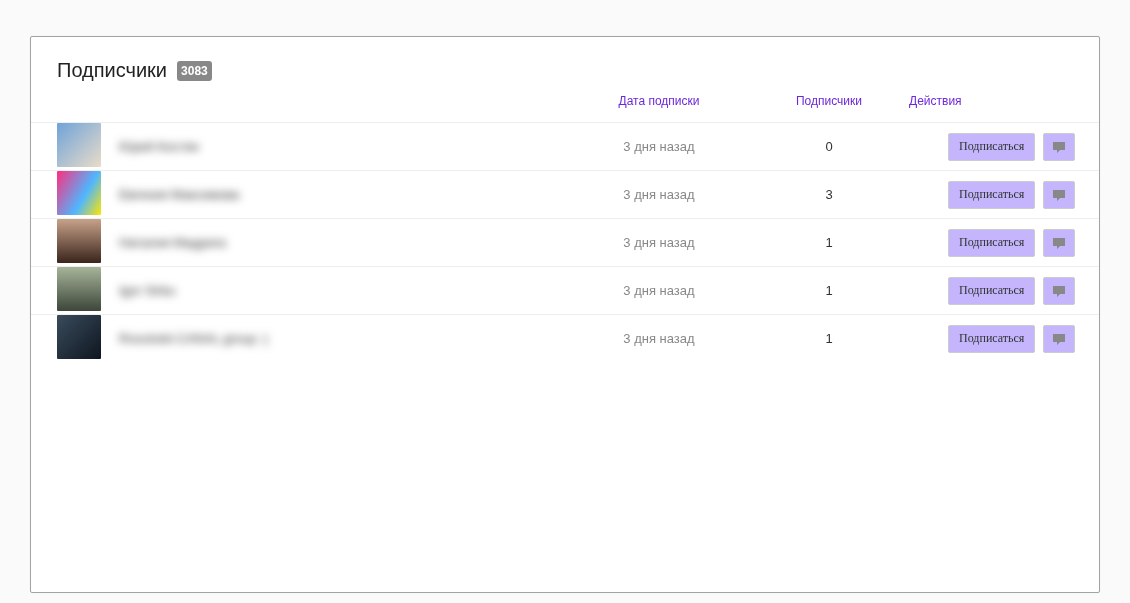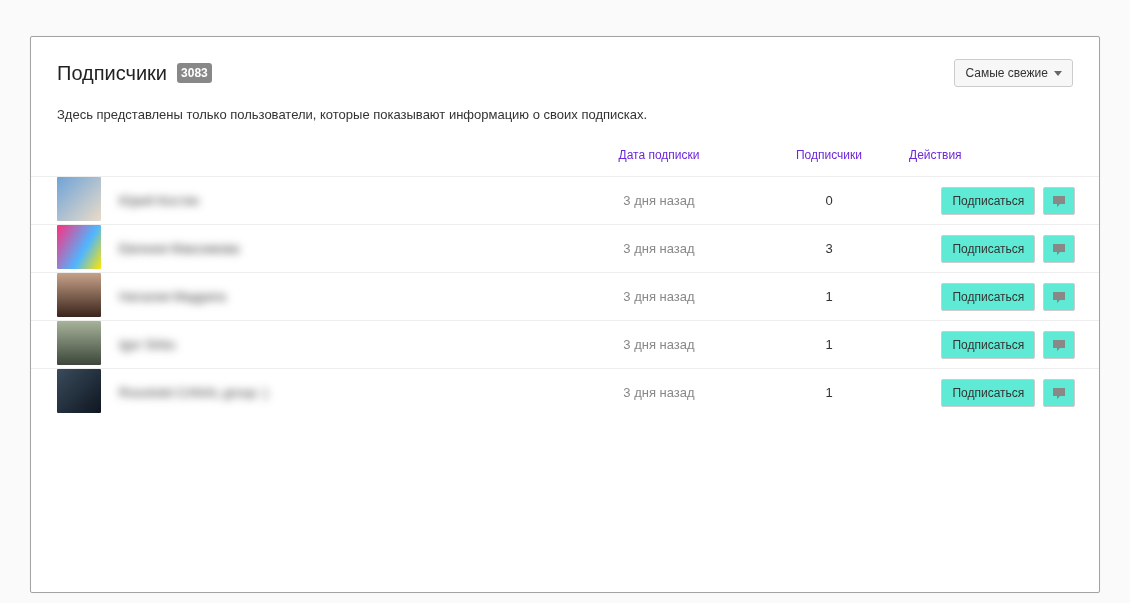--- a/index.html
+++ b/index.html
@@ -97,25 +97,26 @@
     user-select: none;
   }
   .btn {
     display: inline-flex;
     align-items: center;
     justify-content: center;
     height: 28px;
     padding: 0 10px;
     font-size: 12px;
     color: #333;
-    background: #5eead4;
+    background: #c4b5fd;
     border: 1px solid #ccc;
     border-radius: 2px;
     cursor: pointer;
     vertical-align: middle;
+    font-family: Liberation Serif, serif;
   }
   .btn + .btn { margin-left: 4px; }
   .btn-icon { width: 32px; padding: 0; }
   .btn-icon svg { width: 14px; height: 12px; display:block; }
   .btn-icon svg path { fill: #888; }
 
   
   .av0 { background: linear-gradient(135deg,#6fa3d8,#e9dcc9); }
   .av1 { background: linear-gradient(120deg,#ff2e7e,#4fb6ff 60%,#ffe600); }
   .av2 { background: linear-gradient(180deg,#c7a28a,#3a241b); }
@@ -124,29 +125,22 @@
 </style>
 </head>
 <body>
 
 <div class="panel">
 
   <div class="header">
     <span class="title">Подписчики</span>
     <span class="count-badge">3083</span>
     <span class="spacer"></span>
-    <button class="filter-btn">
-      <span>Самые свежие</span>
-      <svg viewBox="0 0 8 5">
-          <path d="M0 0 L8 0 L4 5 Z" fill="#666"></path>
-        </svg>
-    </button>
   </div>
 
-  <div class="description">Здесь представлены только пользователи, которые показывают информацию о своих подписках.</div>
 
   <table>
     <thead>
       <tr>
         <th class="col-av"></th>
         <th></th>
         <th class="center">Дата подписки</th>
         <th class="center">Подписчики</th>
         <th class="right">Действия</th>
       </tr>

